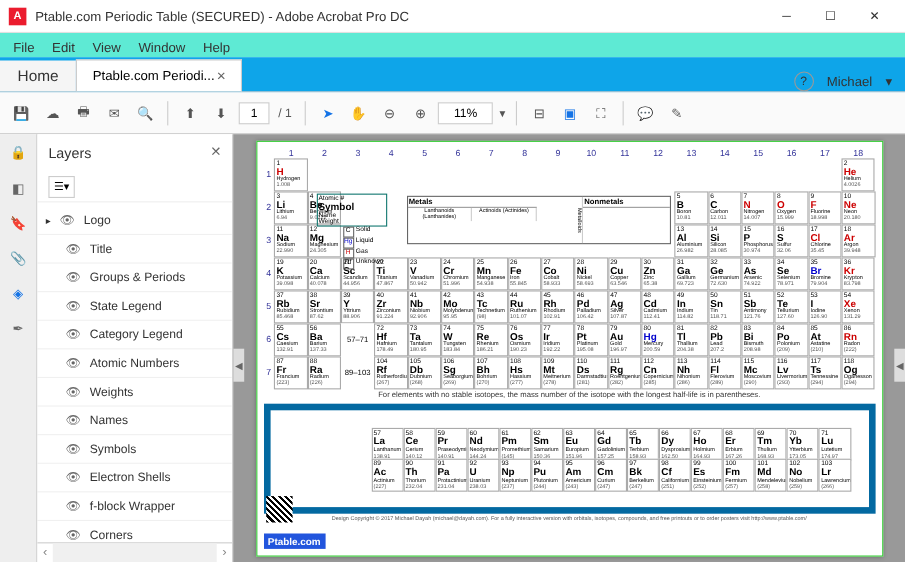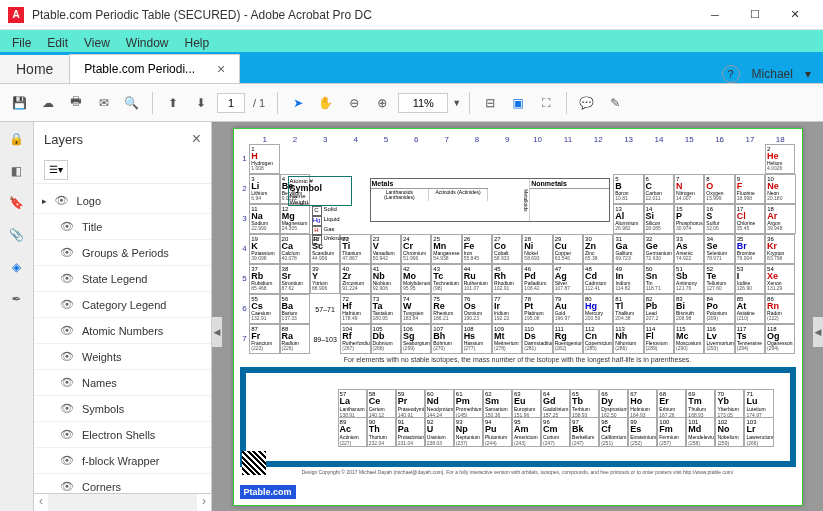--- a/index.html
+++ b/index.html
@@ -5,21 +5,21 @@
 *{margin:0;padding:0;box-sizing:border-box;font-family:"Segoe UI",Arial,sans-serif}
 body{width:823px;height:511px;overflow:hidden;background:#fff;font-size:12px}
 .titlebar{height:30px;background:#fff;display:flex;align-items:center;padding:0 8px;border-bottom:1px solid #e0e0e0}
 .titlebar .appicon{width:16px;height:16px;background:#eb1c2e;margin-right:8px;display:flex;align-items:center;justify-content:center;color:#fff;font-size:10px;font-weight:bold}
 .titlebar .title{flex:1;font-size:12px;color:#333}
 .titlebar .winbtn{width:40px;height:30px;display:flex;align-items:center;justify-content:center;color:#333;font-size:11px}
 .menubar{height:22px;background:#5eead4;display:flex;align-items:flex-end;padding:0 4px;font-size:12px;color:#333}
 .menubar span{padding:2px 8px}
 .tabbar{height:32px;background:#0ea5e9;display:flex;align-items:flex-end;border-bottom:1px solid #ccc}
 .tabbar .hometab{padding:6px 16px;font-size:14px;color:#333;background:#f5f5f5}
-.tabbar .doctab{padding:6px 14px;background:#fff;border-top:1px solid #ccc;border-left:1px solid #ccc;border-right:1px solid #ccc;display:flex;align-items:center;gap:22px;font-size:12px;margin-top:2px}
+.tabbar .doctab{padding:6px 14px;background:#fff;border-top:1px solid #ccc;border-left:1px solid #ccc;border-right:1px solid #ccc;display:flex;align-items:center;gap:2px;font-size:12px;margin-top:2px}
 .tabbar .doctab .x{color:#666;font-size:14px}
 .tabbar .spacer{flex:1}
 .tabbar .right{display:flex;align-items:center;padding:0 12px;gap:12px;color:#333}
 .tabbar .help{width:18px;height:18px;border:1px solid #999;border-radius:50%;display:flex;align-items:center;justify-content:center;font-size:11px}
 .toolbar{height:38px;background:#fafafa;border-bottom:1px solid #ccc;display:flex;align-items:center;padding:0 8px;gap:4px}
 .toolbar .tb{width:24px;height:24px;display:flex;align-items:center;justify-content:center;color:#555}
 .toolbar .sep{width:1px;height:22px;background:#ccc;margin:0 4px}
 .toolbar input.pg{width:28px;height:20px;text-align:center;border:1px solid #ccc;font-size:11px}
 .toolbar .pgtot{font-size:11px;color:#555;padding:0 4px}
 .toolbar .zoom{width:50px;height:20px;border:1px solid #ccc;font-size:11px;text-align:center}

